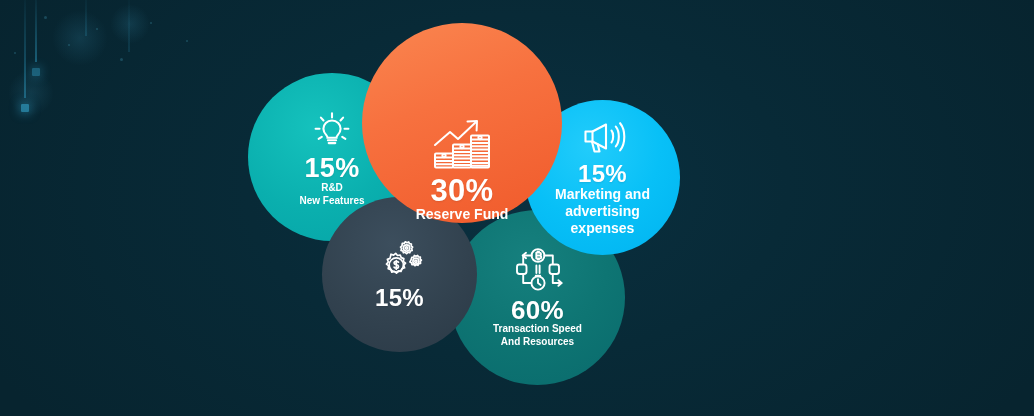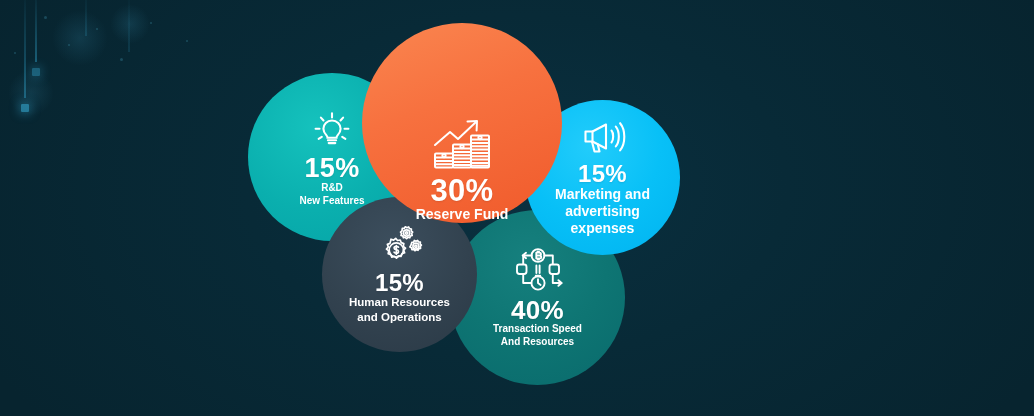--- a/index.html
+++ b/index.html
@@ -218,24 +218,20 @@
           </g>
 
           <g>
             <path d="M36.8 17.4l1.8-.2.7-1.7 1.7.8 1.6-.9 1 1.6 1.8.1-.3 1.8 1.3 1.2-1.2 1.4.4 1.8-1.8.4-.8 1.6-1.6-.7-1.5 1.1-1.2-1.4-1.8.3-.4-1.8-1.6-.8.9-1.6z"></path>
             <circle cx="40.9" cy="21.2" r="3"></circle>
             <circle cx="40.9" cy="21.2" r="1.1"></circle>
           </g>
         </svg>
       </div>
       <div class="pct">15%</div>
-      <div class="label">
-        <div>Human Resources</div>
-        <div>and Operations</div>
-      </div>
     </div>
 
     <div class="bubble" id="bubble-transaction">
       <div class="icon-wrap">
         <svg width="56" height="46" viewBox="0 0 56 46" fill="none" stroke="#ffffff" stroke-width="1.9" stroke-linecap="round" stroke-linejoin="round">
 
           <circle cx="28" cy="8.5" r="6.4"></circle>
           <path d="M26.3 5.6v5.8M27.6 4.4v1.2M29 4.4v1.2M27.6 11.4v1.2M29 11.4v1.2M26.3 5.6h3.1c.9 0 1.6.6 1.6 1.4s-.7 1.5-1.6 1.5h-3.1M26.3 8.5h3.4c.9 0 1.6.6 1.6 1.4s-.7 1.5-1.6 1.5h-3.4"></path>
 
           <circle cx="28" cy="36" r="6.6"></circle>
@@ -250,21 +246,21 @@
 
           <path d="M34.3 8.5h8.5v8.2"></path>
           <path d="M21.7 8.5h-8.5v8.2"></path>
           <path d="M13.2 27.8v8.2h8.2"></path>
           <path d="M42.8 27.8v8.2h8.6"></path>
 
           <path d="M25 5.8 L21.7 8.5 L25 11.2" transform="translate(-9,0)"></path>
           <path d="M48.4 33.2 L51.6 36 L48.4 38.8"></path>
         </svg>
       </div>
-      <div class="pct">40%</div>
+      <div class="pct">60%</div>
       <div class="label">
         <div>Transaction Speed</div>
         <div>And Resources</div>
       </div>
     </div>
 
   </div>
 </div>
 
 </body></html>

